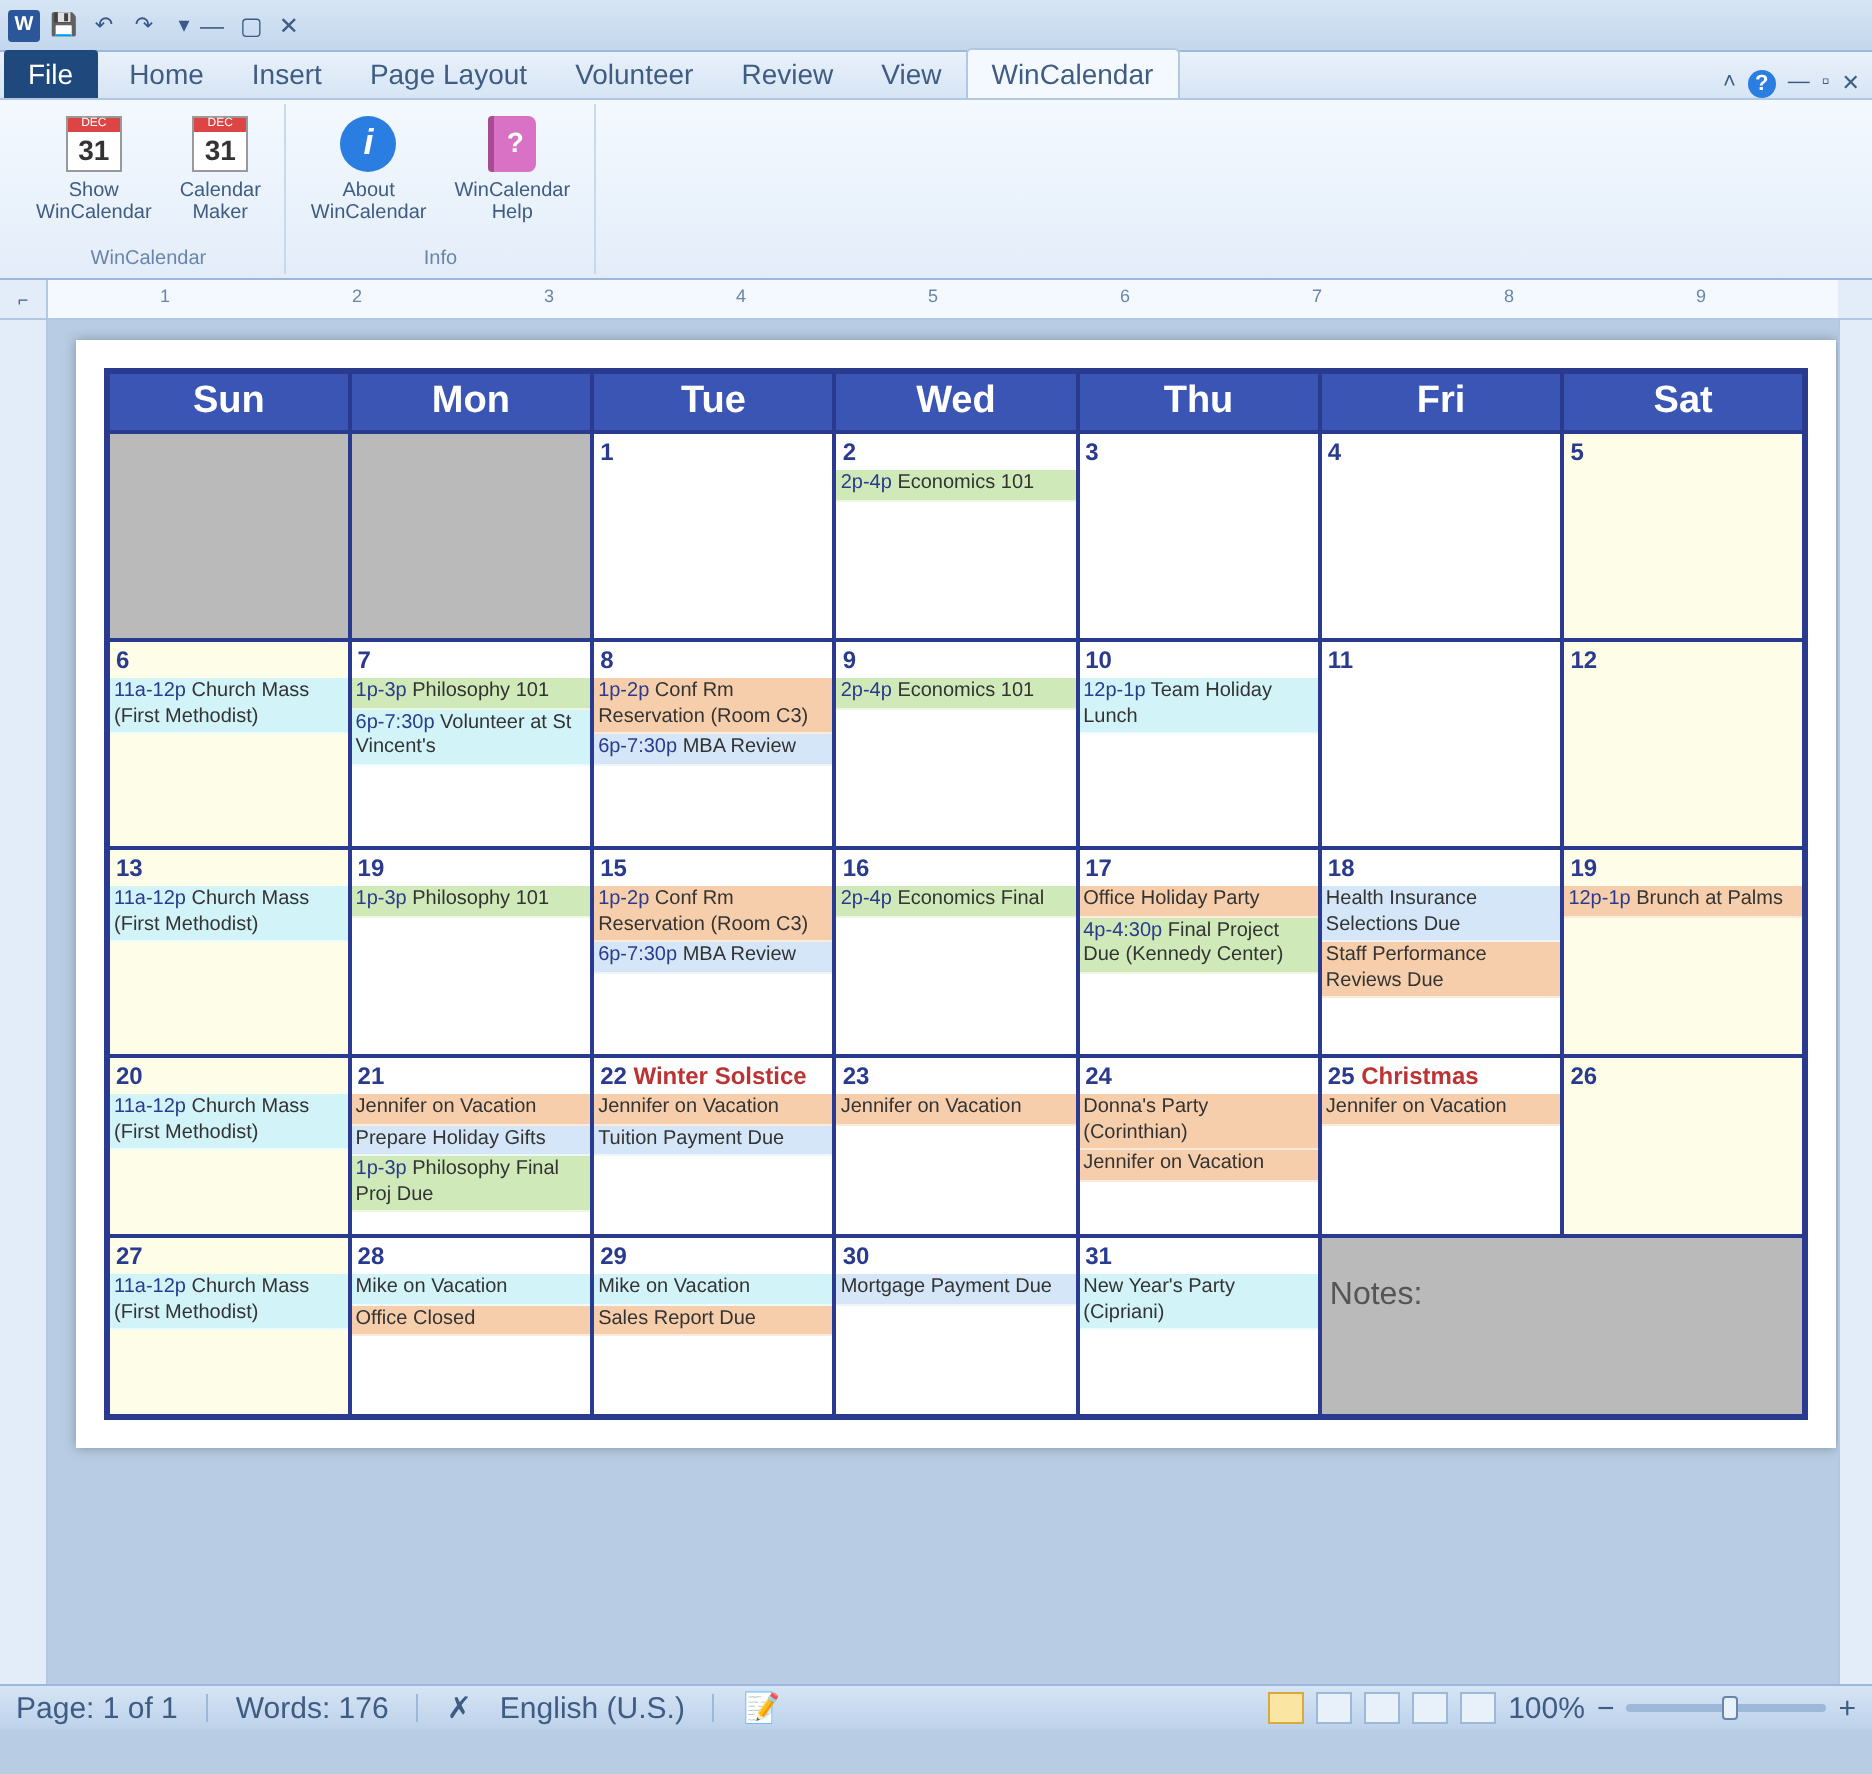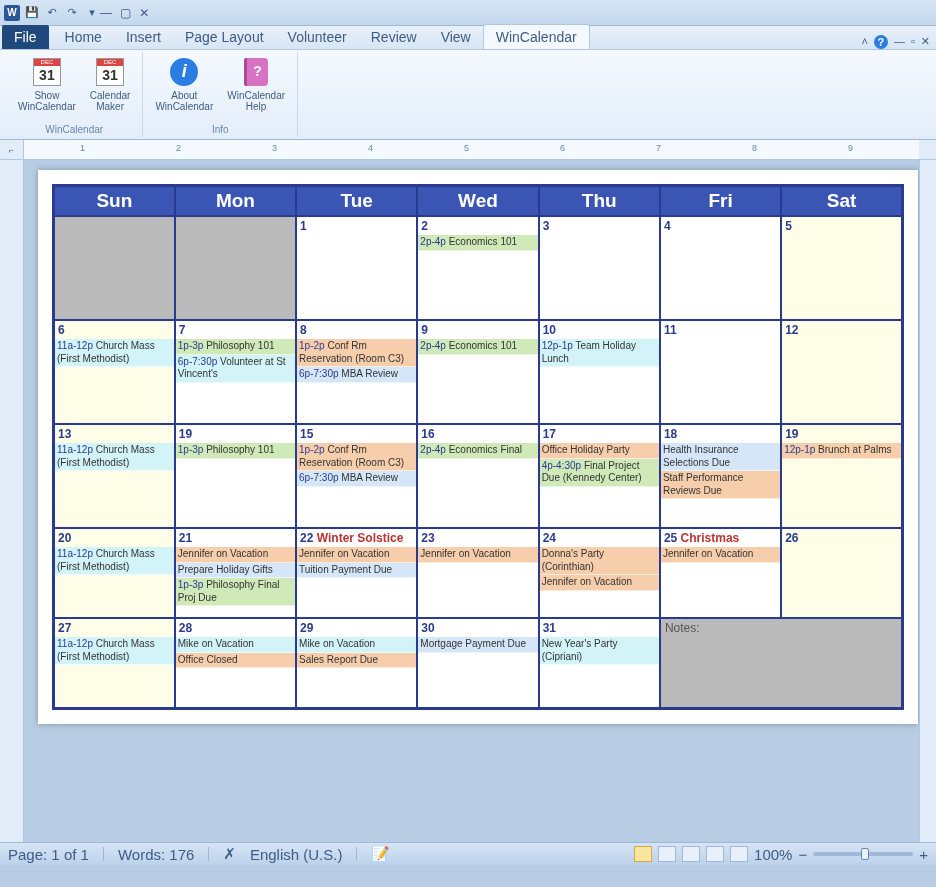--- a/index.html
+++ b/index.html
@@ -45,21 +45,21 @@
 .daynum{font-weight:bold;color:#2a3b8f;padding:2px 3px;font-size:12px}
 .ev{font-size:10px;padding:1px 2px;line-height:1.25;border-bottom:1px solid rgba(255,255,255,.6)}
 .ev .t{font-weight:normal;color:#2a3b8f}
 .bg-gray{background:#bababa}
 .bg-yel{background:#fdfde8}
 .bg-cyan{background:#d2f4f9}
 .bg-green{background:#cfe9b8}
 .bg-orange{background:#f6ceab}
 .bg-blue{background:#d4e6f7}
 .holiday{color:#b33}
-.notes{color:#555;font-size:12px;padding:2px 4px}
+.notes{color:#555;font-size:16px;padding:20px 4px}
 .statusbar{height:23px;background:linear-gradient(#d6e5f5,#bcd1ea);border-top:1px solid #9db8d9;display:flex;align-items:center;padding:0 8px;font-size:15px;color:#3f5c84;gap:14px}
 .statusbar .sep{border-left:1px solid #9db8d9;height:14px}
 .statusbar .right{margin-left:auto;display:flex;align-items:center;gap:6px}
 .viewbtn{width:18px;height:16px;border:1px solid #9db8d9;background:#e8f0fa;cursor:pointer}
 .viewbtn.active{background:#fbe5a3;border-color:#d8a93e}
 .zoom-slider{width:100px;height:4px;background:#9db8d9;position:relative;border-radius:2px}
 .zoom-slider .thumb{position:absolute;left:48px;top:-4px;width:8px;height:12px;background:#e8f0fa;border:1px solid #6a85ab;border-radius:2px}
 .sb{width:17px;background:#e3edf9;border-left:1px solid #b1c7e2}
 </style>
 </head>

